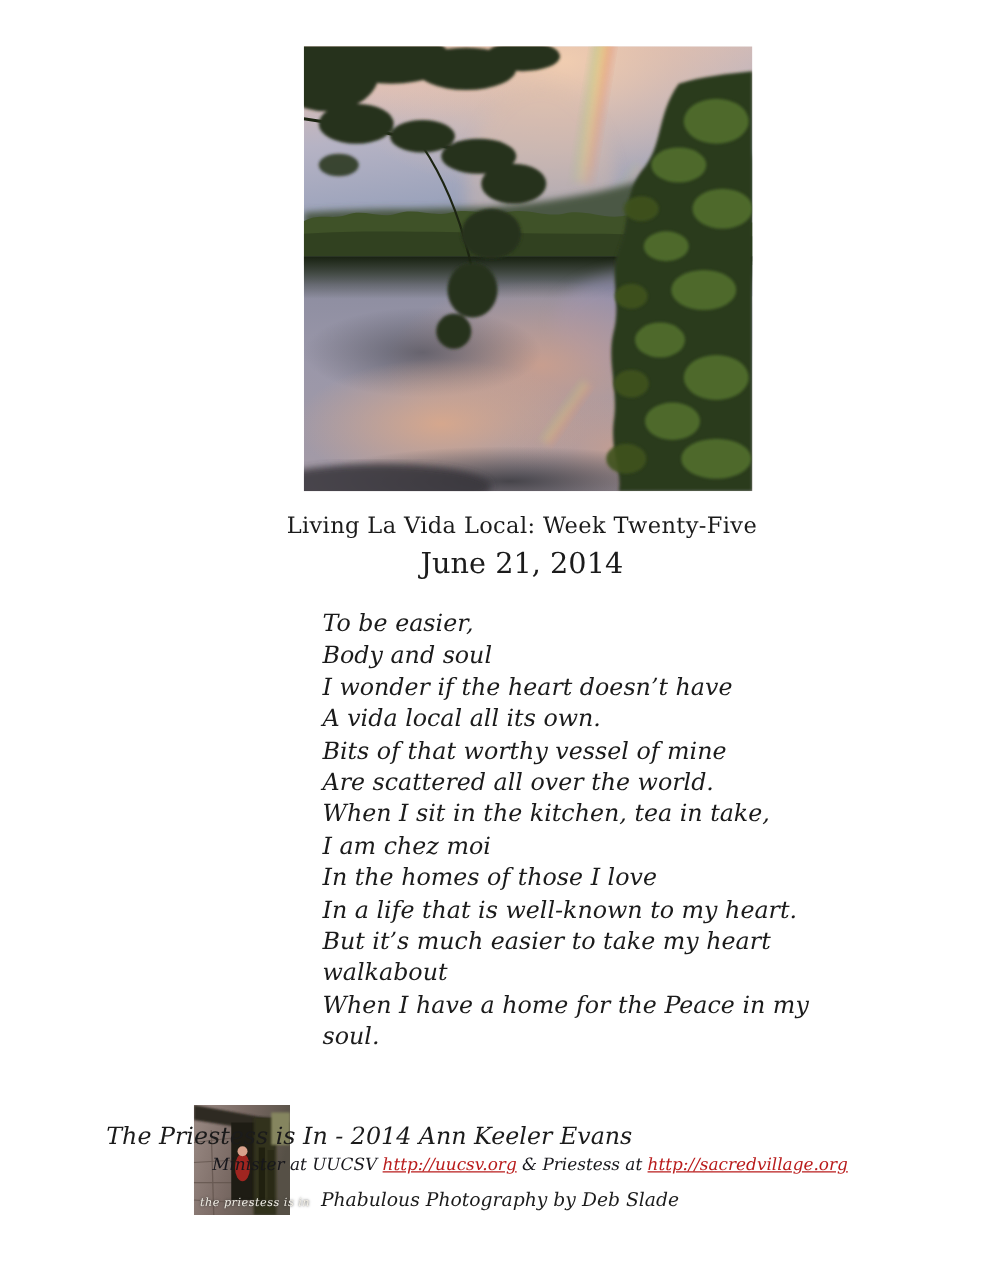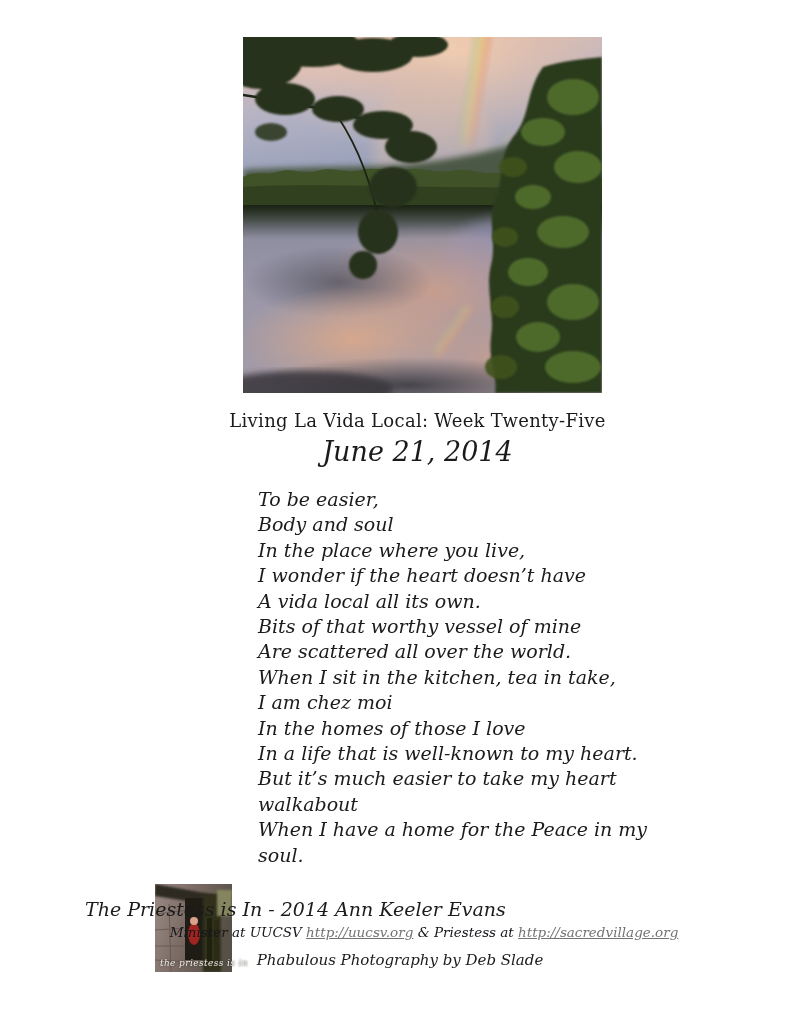--- a/index.html
+++ b/index.html
@@ -7,33 +7,33 @@
        font-family:"DejaVu Serif","Liberation Serif",serif;color:#1b1b1b;}
   .abs{position:absolute;}
 
   
   .photo-frame{left:243px;top:37px;width:359px;height:356px;overflow:hidden;}
   .photo-frame svg{display:block;}
 
   
   .title-block{left:45px;top:406px;width:745px;text-align:center;}
   .title-line1{font-size:18px;letter-spacing:0.3px;line-height:30px;}
-  .title-line2{font-size:27px;font-style:italic;line-height:31px;}
+  .title-line2{font-size:23px;line-height:31px;}
 
   
   .poem{left:258px;top:487px;width:440px;font-size:19px;font-style:italic;line-height:25.4px;}
 
   
   .thumb{left:155px;top:884px;width:98px;height:88px;overflow:hidden;}
   .thumb-caption{position:absolute;left:0;bottom:4px;width:100%;text-align:center;
                  color:#f2efe6;font-size:9px;font-style:italic;letter-spacing:0.4px;
                  text-shadow:0 0 2px #333;}
   .footer-line1{left:85px;top:898px;width:640px;text-align:left;font-size:19px;font-style:italic;}
   .footer-line2{left:104px;top:924px;width:640px;text-align:center;font-size:13.5px;font-style:italic;color:#17171c;}
-  .footer-line2 a{color:#737373;text-decoration:underline;}
+  .footer-line2 a{color:#b91c1c;text-decoration:underline;}
   .footer-line3{left:80px;top:951px;width:640px;text-align:center;font-size:15px;font-style:italic;}
 </style>
 </head>
 <body>
 
 <div class="abs photo-frame">
   <svg width="359" height="356" viewBox="0 0 359 356" xmlns="http://www.w3.org/2000/svg">
     <defs>
       <linearGradient id="sky" x1="0" y1="0" x2="0.25" y2="1">
         <stop offset="0" stop-color="#e6bfae"></stop>
@@ -178,21 +178,20 @@
 </div>
 
 <div class="abs title-block">
   <div class="title-line1">Living La Vida Local: Week Twenty-Five</div>
   <div class="title-line2">June 21, 2014</div>
 </div>
 
 <div class="abs poem">
   <div>To be easier,</div>
   <div>Body and soul</div>
-  <div>In the place where you live,</div>
   <div>I wonder if the heart doesn’t have</div>
   <div>A vida local all its own.</div>
   <div>Bits of that worthy vessel of mine</div>
   <div>Are scattered all over the world.</div>
   <div>When I sit in the kitchen, tea in take,</div>
   <div>I am chez moi</div>
   <div>In the homes of those I love</div>
   <div>In a life that is well-known to my heart.</div>
   <div>But it’s much easier to take my heart walkabout</div>
   <div>When I have a home for the Peace in my soul.</div>

